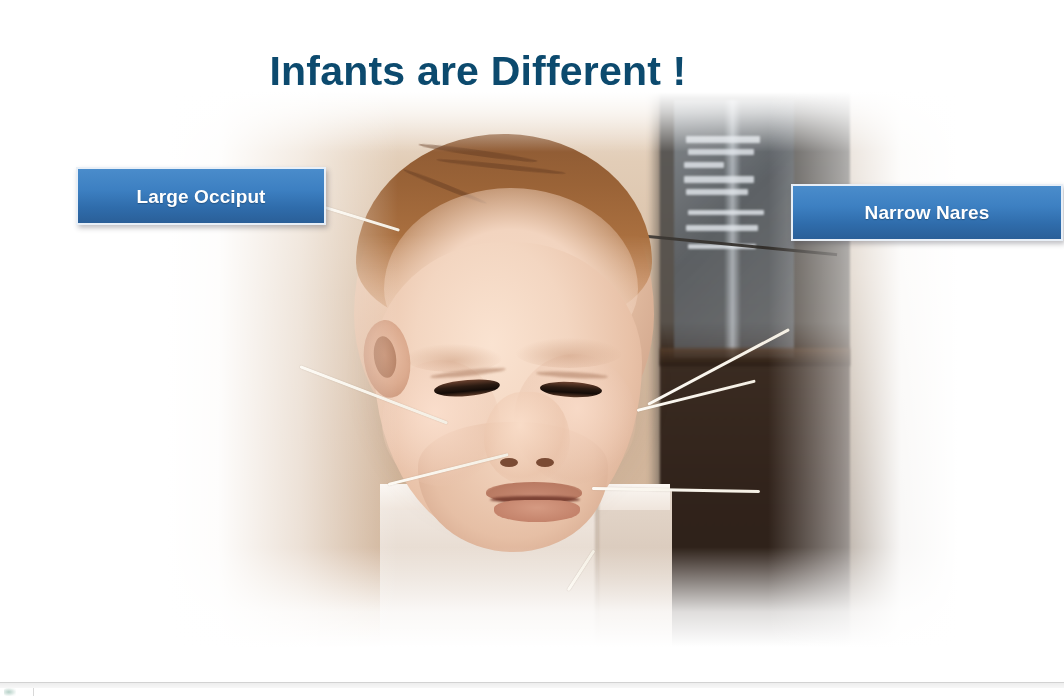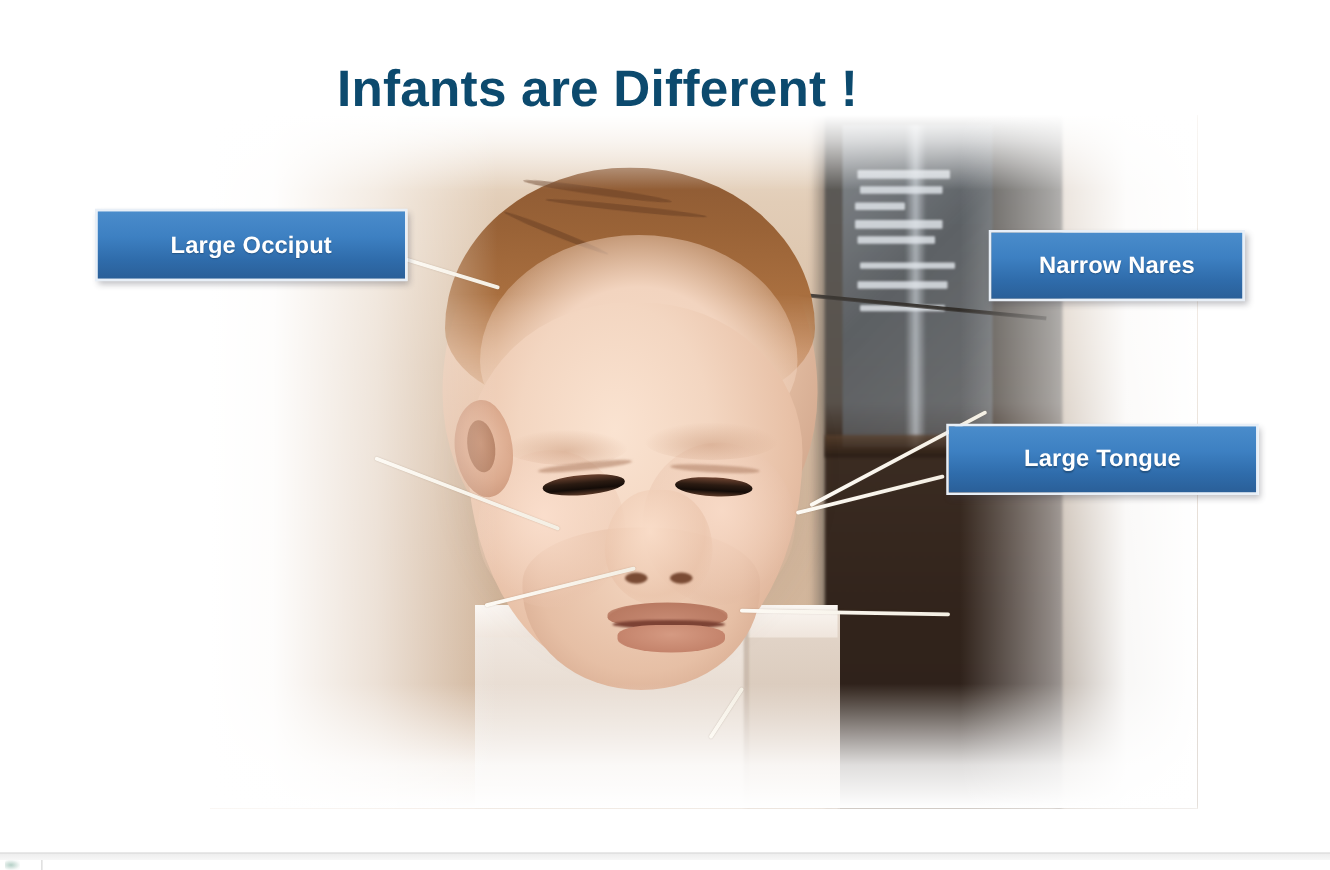--- a/index.html
+++ b/index.html
@@ -398,27 +398,24 @@
   <div class="leader" style="left:637px;top:409px;width:122px;transform:rotate(-14deg);"></div>
   <div class="leader" style="left:592px;top:487px;width:168px;transform:rotate(1deg);"></div>
 
   <div class="callout" style="left:76px;top:167px;width:250px;height:58px;">
     <span>Large Occiput</span>
   </div>
 
 
 
 
-  <div class="callout" style="left:791px;top:184px;width:205px;height:57px;">
+  <div class="callout" style="left:791px;top:184px;width:272px;height:57px;">
     <span>Narrow Nares</span>
   </div>
 
-  <div class="callout" style="left:757px;top:339px;width:250px;height:57px;">
-    <span>Large Tongue</span>
-  </div>
 
 
 </div>
 
 <div id="bottom-strip"></div>
 <div id="strip-inner"></div>
 <div id="strip-icon"></div>
 <div id="strip-divider"></div>
 
 </body></html>

